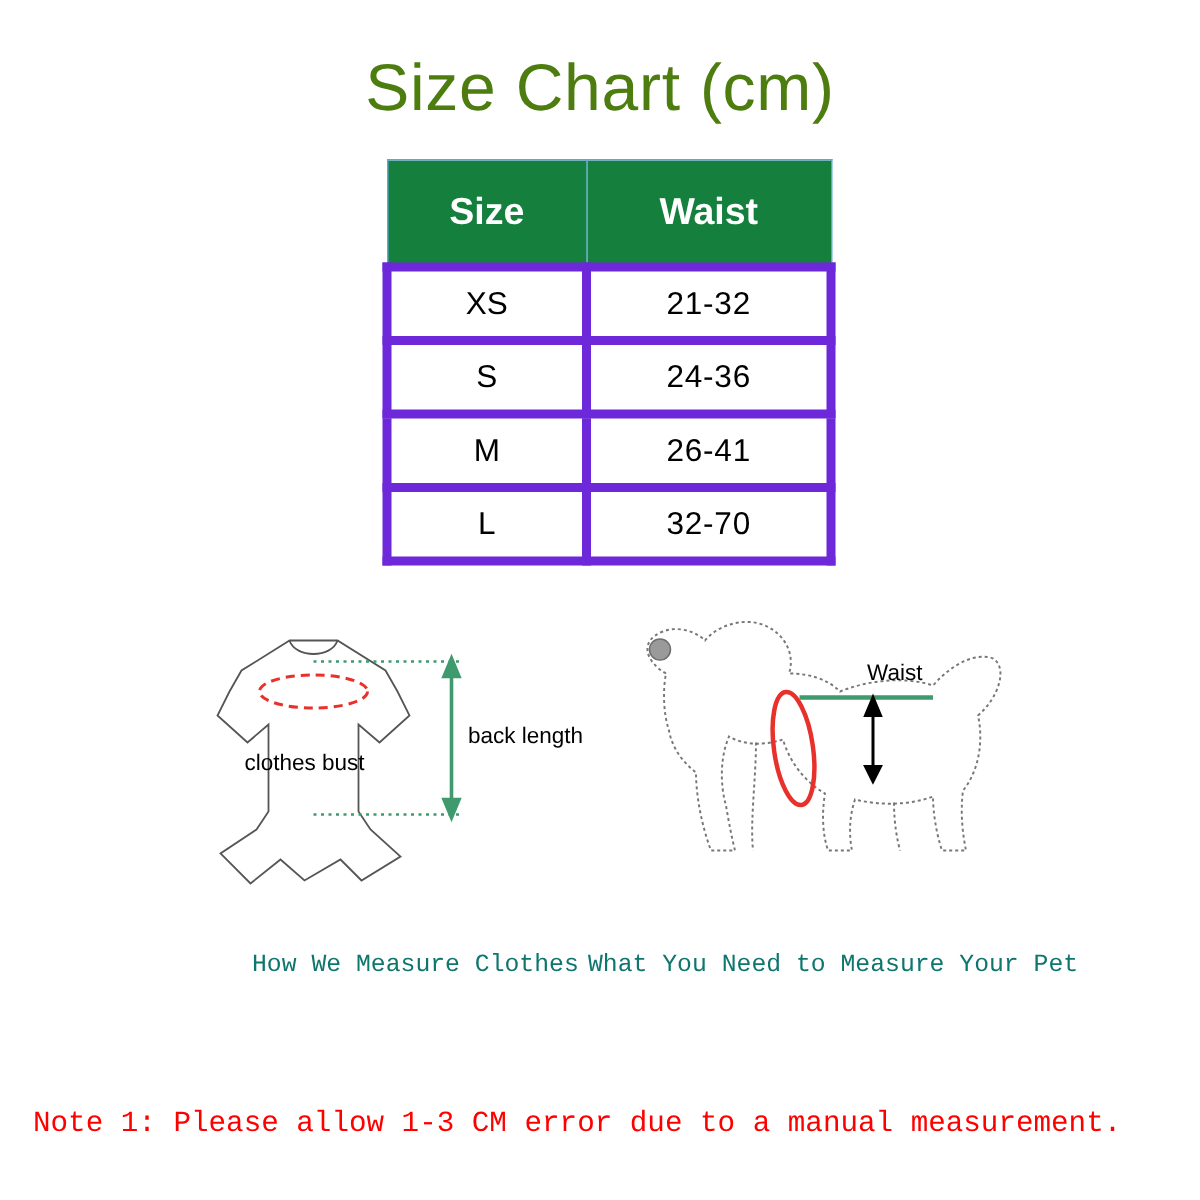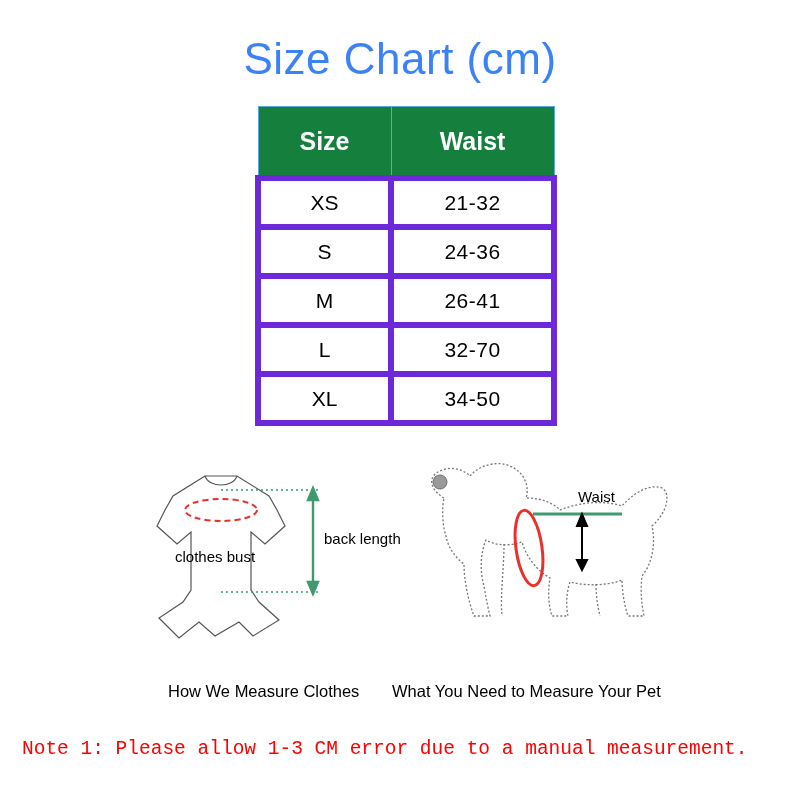--- a/index.html
+++ b/index.html
@@ -16,21 +16,21 @@
     overflow: hidden;
   }
   .page {
     width: 800px;
     height: 800px;
     position: relative;
     background: #fff;
   }
   .title {
     text-align: center;
-    color: #3b82f6;
+    color: #4d7c0f;
     font-size: 44px;
     font-weight: 400;
     letter-spacing: 0.5px;
     padding-top: 34px;
     font-family: "Liberation Sans", sans-serif;
   }
   
   .table-wrap {
     width: 290px;
     margin: 22px auto 0 auto;
@@ -75,34 +75,34 @@
   .diagrams {
     position: relative;
     width: 800px;
     height: 240px;
     margin-top: 14px;
   }
   .diagram {
     position: absolute;
     top: 0;
   }
-  .diagram.left { left: 143px; }
+  .diagram.left { left: 131px; }
   .diagram.right { left: 400px; }
 
   .caption-row {
     position: relative;
     width: 800px;
     height: 26px;
     margin-top: 2px;
   }
   .caption {
     position: absolute;
     font-size: 16.5px;
-    color: #000000;
-    font-family: Liberation Sans, sans-serif;
+    color: #0f766e;
+    font-family: Liberation Mono, monospace;
     white-space: nowrap;
   }
   .caption.left { left: 168px; top: 0; }
   .caption.right { left: 392px; top: 0; }
 
   
   .notes {
     position: absolute;
     left: 22px;
     bottom: 36px;
@@ -146,24 +146,20 @@
           <td class="waist-col">24-36</td>
         </tr>
         <tr>
           <td class="size-col">M</td>
           <td class="waist-col">26-41</td>
         </tr>
         <tr>
           <td class="size-col">L</td>
           <td class="waist-col">32-70</td>
         </tr>
-        <tr>
-          <td class="size-col">XL</td>
-          <td class="waist-col">34-50</td>
-        </tr>
       </tbody>
     </table>
   </div>
 
   <div class="diagrams">
 
     <div class="diagram left">
       <svg width="280" height="215" viewBox="0 0 280 215" xmlns="http://www.w3.org/2000/svg">
         <g fill="#ffffff" stroke="#555555" stroke-width="1.2">
 

